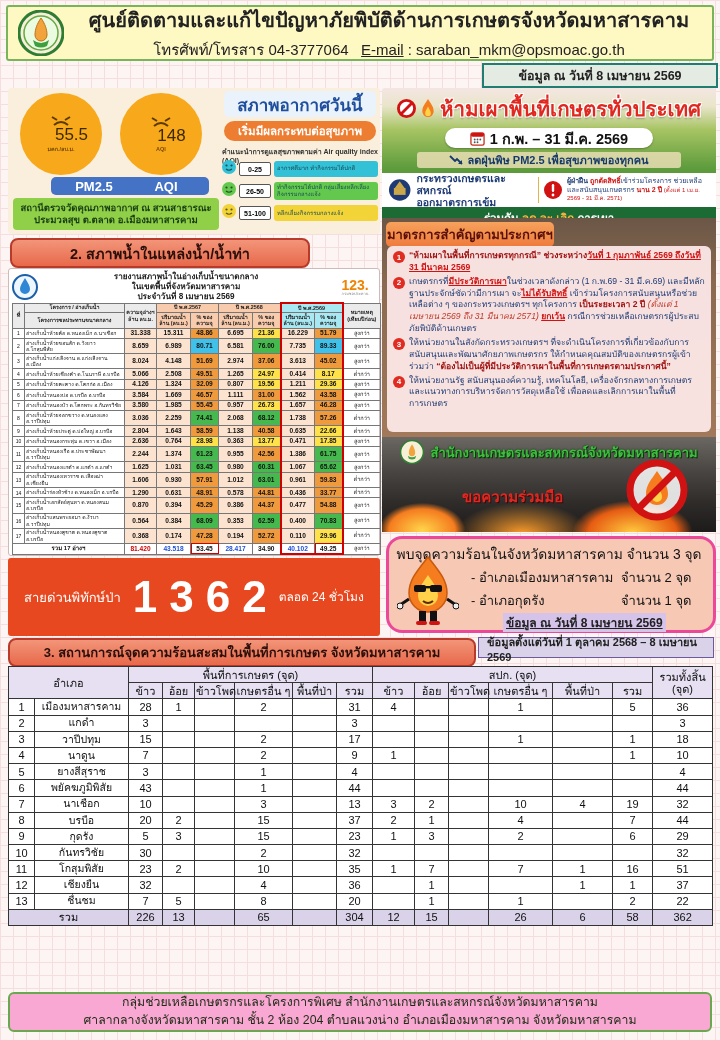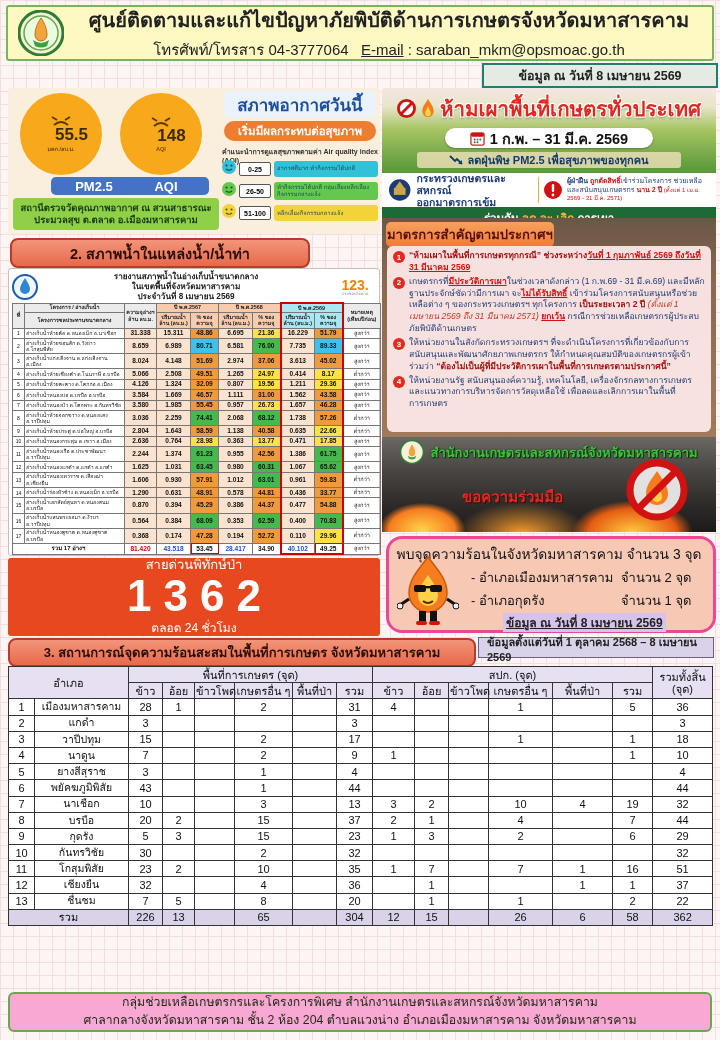--- a/index.html
+++ b/index.html
@@ -18,21 +18,21 @@
   .hdr-title{font-size:20px;font-weight:bold;color:#222;text-align:center;}
   .hdr-sub{font-size:15px;color:#222;text-align:center;margin-top:2px;}
   .hdr-sub .em{text-decoration:underline;}
   .hdr-txt{flex:1;}
   .date-box{left:482px;top:63px;width:232px;height:21px;background:#e3ebe3;border:2px solid #1f7d72;
        font-size:12.5px;font-weight:bold;color:#222;display:flex;align-items:center;justify-content:center;}
   
   .air{left:8px;top:88px;width:372px;height:146px;background:#f9efdc;border-radius:4px;}
   .circle{position:absolute;width:82px;height:82px;border-radius:50%;background:#f7a81b;
        border:6px solid #eada af;border-color:#ead9b0;display:flex;flex-direction:column;align-items:center;justify-content:center;}
-  .circle .val{font-size:17px;font-weight:bold;color:#3a2a00;line-height:1;margin-left:21px;}
+  .circle .val{font-size:17px;font-weight:normal;color:#3a2a00;line-height:1;margin-left:21px;}
   .circle .unit{font-size:5.5px;font-weight:bold;color:#7a4b00;margin-top:2px;}
   .pill{position:absolute;width:86px;height:18px;background:#4472c4;color:#fff;font-weight:bold;
        font-size:13px;border-radius:5px;display:flex;align-items:center;justify-content:center;}
   .station{position:absolute;left:5px;top:110px;width:206px;height:32px;background:#90cf48;border-radius:4px;
        font-size:9.5px;font-weight:bold;color:#173c12;display:flex;align-items:center;justify-content:center;
        text-align:center;padding:0 4px;box-sizing:border-box;line-height:1.3;}
   .air-title{position:absolute;left:216px;top:3px;width:152px;height:26px;background:#eaf3fc;border-radius:5px;
        color:#1f4e9c;font-size:17px;font-weight:bold;display:flex;align-items:center;justify-content:center;}
   .air-status{position:absolute;left:216px;top:33px;width:152px;height:20px;background:#ed7d31;border-radius:10px;
        color:#fff;font-size:11.5px;font-weight:bold;display:flex;align-items:center;justify-content:center;}
@@ -71,21 +71,21 @@
   table.wt .bt{border-top:2px solid #d00000;}
   table.wt .bb{border-bottom:2px solid #d00000;}
   table.wt td.redbox{outline:1.6px solid #d00000;outline-offset:-1.6px;}
   .w-note{display:flex;justify-content:space-between;font-size:4.8px;color:#333;margin-top:2px;}
   .w-legtitle{font-size:5.6px;font-weight:bold;color:#222;margin-top:2px;}
   .w-legend{display:flex;gap:8px;margin-top:3px;align-items:center;}
   .w-leg-item{display:flex;align-items:center;gap:3px;font-size:5px;color:#222;}
   .w-leg-item i{width:9px;height:9px;display:inline-block;border:0.7px solid #999;flex:none;}
   
   .hotline{left:8px;top:558px;width:372px;height:78px;background:#e8481f;border-radius:3px;color:#fff;
-      display:flex;flex-direction:column;align-items:center;justify-content:flex-start;line-height:1;}
+      display:flex;flex-direction:row;align-items:center;justify-content:center;line-height:1;}
   .hotline .t1{font-size:13px;}
   .hotline .num{font-size:44px;font-weight:800;letter-spacing:12px;margin:3px 0 4px 12px;}
   .hotline .t2{font-size:12px;}
   
   .poster{left:382px;top:88px;width:334px;height:130px;
       background:linear-gradient(180deg,#f4e6e2 0%,#e9e5ca 14%,#a7c463 32%,#5d9b3c 62%,#4c8a33 100%);
       border-radius:3px 3px 0 0;overflow:hidden;}
   .ban-title{display:flex;align-items:center;justify-content:center;gap:4px;margin-top:4px;}
   .ban-title span{font-size:20.5px;font-weight:800;color:#e02820;
       text-shadow:-1px -1px 0 #fff,1px -1px 0 #fff,-1px 1px 0 #fff,1px 1px 0 #fff,0 2px 2px rgba(0,0,0,.35);}

